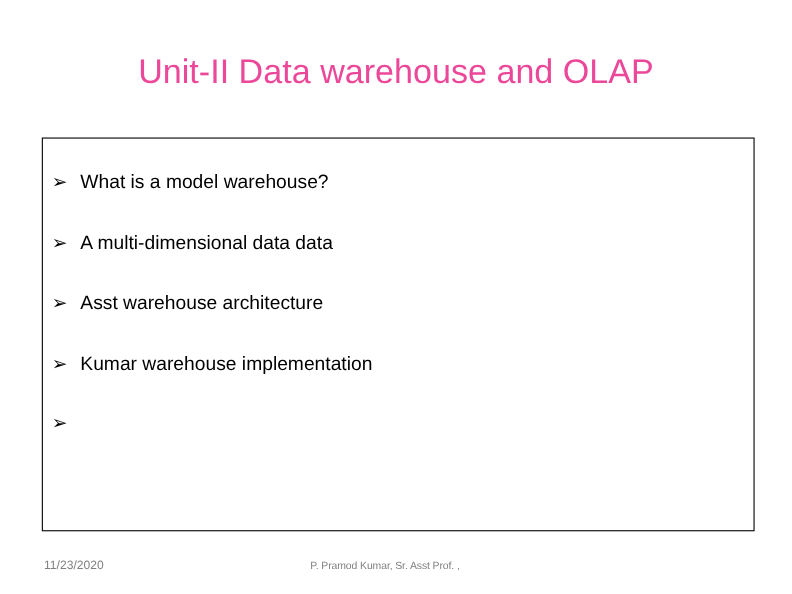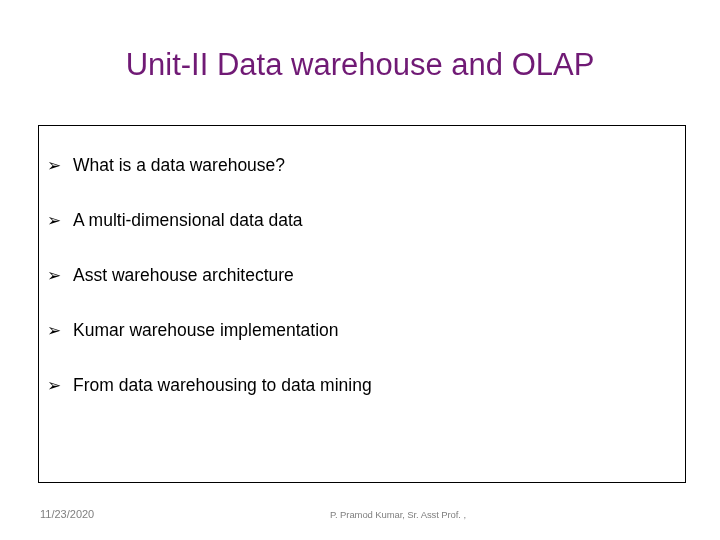--- a/index.html
+++ b/index.html
@@ -20,21 +20,21 @@
     background: #ffffff;
   }
   .slide-title {
     position: absolute;
     left: 40px;
     top: 46px;
     width: 640px;
     text-align: center;
     font-size: 31px;
     font-weight: 400;
-    color: #701a75;
+    color: #ec4899;
     line-height: 38px;
     letter-spacing: 0px;
     white-space: nowrap;
   }
   .content-box {
     position: absolute;
     left: 38px;
     top: 125px;
     width: 648px;
     height: 358px;
@@ -92,56 +92,54 @@
   }
   .footer-author {
     position: absolute;
     left: 282px;
     top: 1px;
     font-size: 9.5px;
     color: #808080;
     line-height: 16px;
     white-space: nowrap;
     letter-spacing: -0.1px;
-    margin-left: 48px;
   }
 </style>
 </head>
 <body>
 
 <div class="slide">
 
   <div class="slide-title">Unit-II Data warehouse and OLAP</div>
 
   <div class="content-box">
     <ul class="bullet-list">
 
       <li class="bullet-item">
         <span class="bullet-marker">➢</span>
-        <span class="bullet-text">What is a data warehouse?</span>
+        <span class="bullet-text">What is a model warehouse?</span>
       </li>
 
       <li class="bullet-item">
         <span class="bullet-marker">➢</span>
         <span class="bullet-text">A multi-dimensional data data</span>
       </li>
 
       <li class="bullet-item">
         <span class="bullet-marker">➢</span>
         <span class="bullet-text">Asst warehouse architecture</span>
       </li>
 
       <li class="bullet-item">
         <span class="bullet-marker">➢</span>
         <span class="bullet-text">Kumar warehouse implementation</span>
       </li>
 
       <li class="bullet-item">
         <span class="bullet-marker">➢</span>
-        <span class="bullet-text">From data warehousing to data mining</span>
       </li>
 
     </ul>
   </div>
 
   <div class="footer">
     <div class="footer-date">11/23/2020</div>
     <div class="footer-author">P. Pramod Kumar, Sr. Asst Prof. ,</div>
   </div>
 

